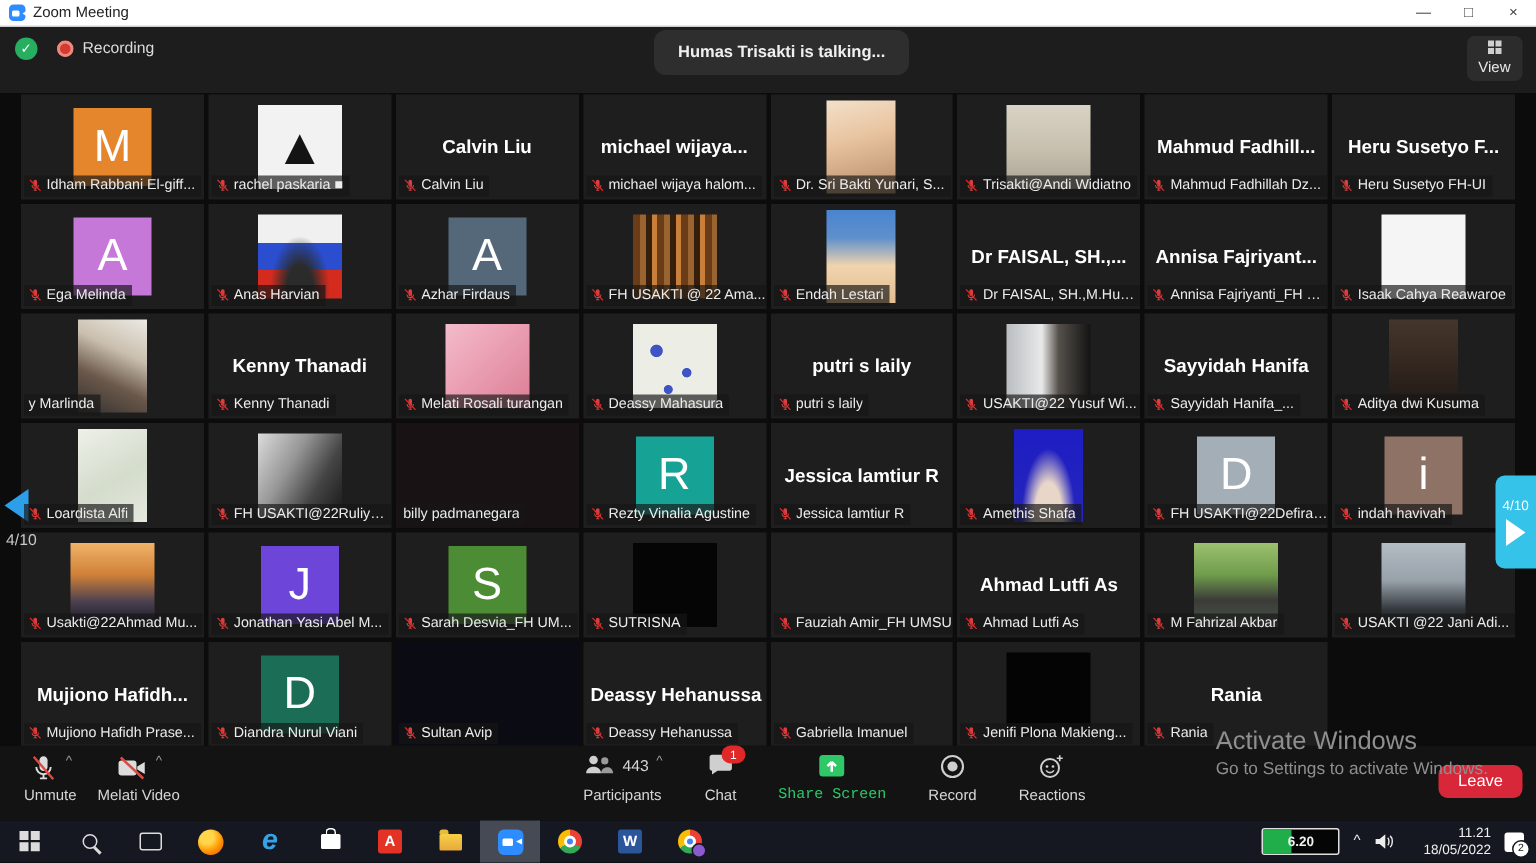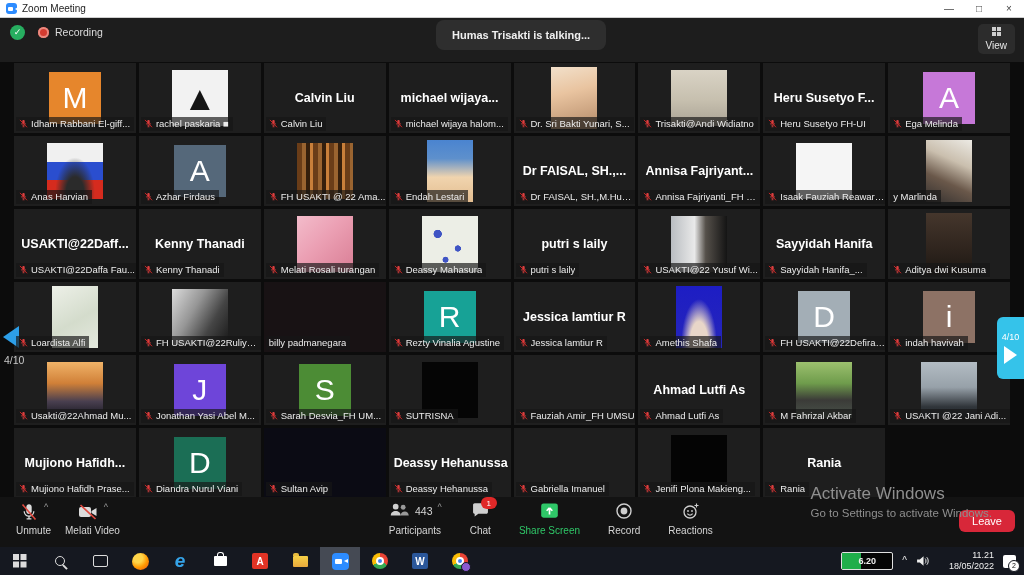--- a/index.html
+++ b/index.html
@@ -55,21 +55,21 @@
   .nav-right .tri{width:0;height:0;border-top:9px solid transparent;border-bottom:9px solid transparent;
                   border-left:13px solid #fff;}
   .nav-right .pg{font-size:9px;color:#fff;}
   
   .toolbar{position:absolute;top:497px;left:0;right:0;height:50px;background:#131313;}
   .tb-left{position:absolute;left:16px;top:5px;display:flex;gap:14px;}
   .tb-mid{position:absolute;left:388px;top:5px;display:flex;gap:28px;}
   .tbtn{display:flex;flex-direction:column;align-items:center;cursor:default;}
   .irow{display:flex;align-items:flex-start;gap:5px;height:21px;position:relative;}
   .tlabel{font-size:10px;color:#d6d6d6;margin-top:2px;white-space:nowrap;}
-  .tlabel.green{color:#2fc768;}
+  .tlabel.green{color:#2fc768;font-family:Liberation Mono, monospace;}
   .caret{font-size:9px;color:#9a9a9a;line-height:10px;}
   .pcount{font-size:10.5px;color:#d6d6d6;margin-top:3px;}
   .badge{position:absolute;top:-5px;right:-8px;background:#e02828;color:#fff;font-size:8px;min-width:12px;height:12px;
          border-radius:7px;display:flex;align-items:center;justify-content:center;padding:0 2px;}
   .leave{position:absolute;right:9px;top:13px;background:#d82739;color:#fff;font-size:11px;font-weight:normal;
          border:none;border-radius:6px;padding:5px 13px;}
   .watermark{position:absolute;right:32px;top:484px;color:#8f8f8f;z-index:4;pointer-events:none;}
   .watermark .l1{font-size:17px;}
   .watermark .l2{font-size:11.5px;margin-top:3px;}
   
@@ -201,20 +201,32 @@
           <svg width="9" height="11" viewBox="0 0 12 12">
             <path d="M6 1.2c-.9 0-1.6.7-1.6 1.6v2.9c0 .9.7 1.6 1.6 1.6s1.6-.7 1.6-1.6V2.8C7.6 1.9 6.9 1.2 6 1.2z" fill="#d84040"></path>
             <path d="M3.2 5.7c0 1.5 1.3 2.8 2.8 2.8s2.8-1.3 2.8-2.8" stroke="#d84040" fill="none" stroke-width=".9"></path>
             <path d="M6 8.5v1.9M4.6 10.4h2.8" stroke="#d84040" stroke-width=".9"></path>
             <path d="M1.3 1.2L10.7 11" stroke="#e02828" stroke-width="1.2"></path>
           </svg>
           <span class="nm">Trisakti@Andi Widiatno</span>
         </div>
       </div>
       <div class="tile">
+        <div class="center-name">Mahmud Fadhill...</div>
+        <div class="nametag">
+          <svg width="9" height="11" viewBox="0 0 12 12">
+            <path d="M6 1.2c-.9 0-1.6.7-1.6 1.6v2.9c0 .9.7 1.6 1.6 1.6s1.6-.7 1.6-1.6V2.8C7.6 1.9 6.9 1.2 6 1.2z" fill="#d84040"></path>
+            <path d="M3.2 5.7c0 1.5 1.3 2.8 2.8 2.8s2.8-1.3 2.8-2.8" stroke="#d84040" fill="none" stroke-width=".9"></path>
+            <path d="M6 8.5v1.9M4.6 10.4h2.8" stroke="#d84040" stroke-width=".9"></path>
+            <path d="M1.3 1.2L10.7 11" stroke="#e02828" stroke-width="1.2"></path>
+          </svg>
+          <span class="nm">Mahmud Fadhillah Dz...</span>
+        </div>
+      </div>
+      <div class="tile">
         <div class="center-name">Heru Susetyo F...</div>
         <div class="nametag">
           <svg width="9" height="11" viewBox="0 0 12 12">
             <path d="M6 1.2c-.9 0-1.6.7-1.6 1.6v2.9c0 .9.7 1.6 1.6 1.6s1.6-.7 1.6-1.6V2.8C7.6 1.9 6.9 1.2 6 1.2z" fill="#d84040"></path>
             <path d="M3.2 5.7c0 1.5 1.3 2.8 2.8 2.8s2.8-1.3 2.8-2.8" stroke="#d84040" fill="none" stroke-width=".9"></path>
             <path d="M6 8.5v1.9M4.6 10.4h2.8" stroke="#d84040" stroke-width=".9"></path>
             <path d="M1.3 1.2L10.7 11" stroke="#e02828" stroke-width="1.2"></path>
           </svg>
           <span class="nm">Heru Susetyo FH-UI</span>
         </div>
@@ -305,39 +317,27 @@
       </div>
       <div class="tile">
         <div class="media square" style="background: rgb(245, 245, 245);"></div>
         <div class="nametag">
           <svg width="9" height="11" viewBox="0 0 12 12">
             <path d="M6 1.2c-.9 0-1.6.7-1.6 1.6v2.9c0 .9.7 1.6 1.6 1.6s1.6-.7 1.6-1.6V2.8C7.6 1.9 6.9 1.2 6 1.2z" fill="#d84040"></path>
             <path d="M3.2 5.7c0 1.5 1.3 2.8 2.8 2.8s2.8-1.3 2.8-2.8" stroke="#d84040" fill="none" stroke-width=".9"></path>
             <path d="M6 8.5v1.9M4.6 10.4h2.8" stroke="#d84040" stroke-width=".9"></path>
             <path d="M1.3 1.2L10.7 11" stroke="#e02828" stroke-width="1.2"></path>
           </svg>
-          <span class="nm">Isaak Fauziah Reawaroe</span>
+          <span class="nm">Isaak Cahya Reawaroe</span>
         </div>
       </div>
       <div class="tile">
         <div class="media portrait" style="background: linear-gradient(205deg, rgb(236, 234, 228) 0%, rgb(202, 191, 174) 35%, rgb(106, 88, 74) 65%, rgb(51, 48, 47) 100%);"></div>
         <div class="nametag">
           <span class="nm">y Marlinda</span>
-        </div>
-      </div>
-      <div class="tile">
-        <div class="center-name">USAKTI@22Daff...</div>
-        <div class="nametag">
-          <svg width="9" height="11" viewBox="0 0 12 12">
-            <path d="M6 1.2c-.9 0-1.6.7-1.6 1.6v2.9c0 .9.7 1.6 1.6 1.6s1.6-.7 1.6-1.6V2.8C7.6 1.9 6.9 1.2 6 1.2z" fill="#d84040"></path>
-            <path d="M3.2 5.7c0 1.5 1.3 2.8 2.8 2.8s2.8-1.3 2.8-2.8" stroke="#d84040" fill="none" stroke-width=".9"></path>
-            <path d="M6 8.5v1.9M4.6 10.4h2.8" stroke="#d84040" stroke-width=".9"></path>
-            <path d="M1.3 1.2L10.7 11" stroke="#e02828" stroke-width="1.2"></path>
-          </svg>
-          <span class="nm">USAKTI@22Daffa Fau...</span>
         </div>
       </div>
       <div class="tile">
         <div class="center-name">Kenny Thanadi</div>
         <div class="nametag">
           <svg width="9" height="11" viewBox="0 0 12 12">
             <path d="M6 1.2c-.9 0-1.6.7-1.6 1.6v2.9c0 .9.7 1.6 1.6 1.6s1.6-.7 1.6-1.6V2.8C7.6 1.9 6.9 1.2 6 1.2z" fill="#d84040"></path>
             <path d="M3.2 5.7c0 1.5 1.3 2.8 2.8 2.8s2.8-1.3 2.8-2.8" stroke="#d84040" fill="none" stroke-width=".9"></path>
             <path d="M6 8.5v1.9M4.6 10.4h2.8" stroke="#d84040" stroke-width=".9"></path>
             <path d="M1.3 1.2L10.7 11" stroke="#e02828" stroke-width="1.2"></path>

